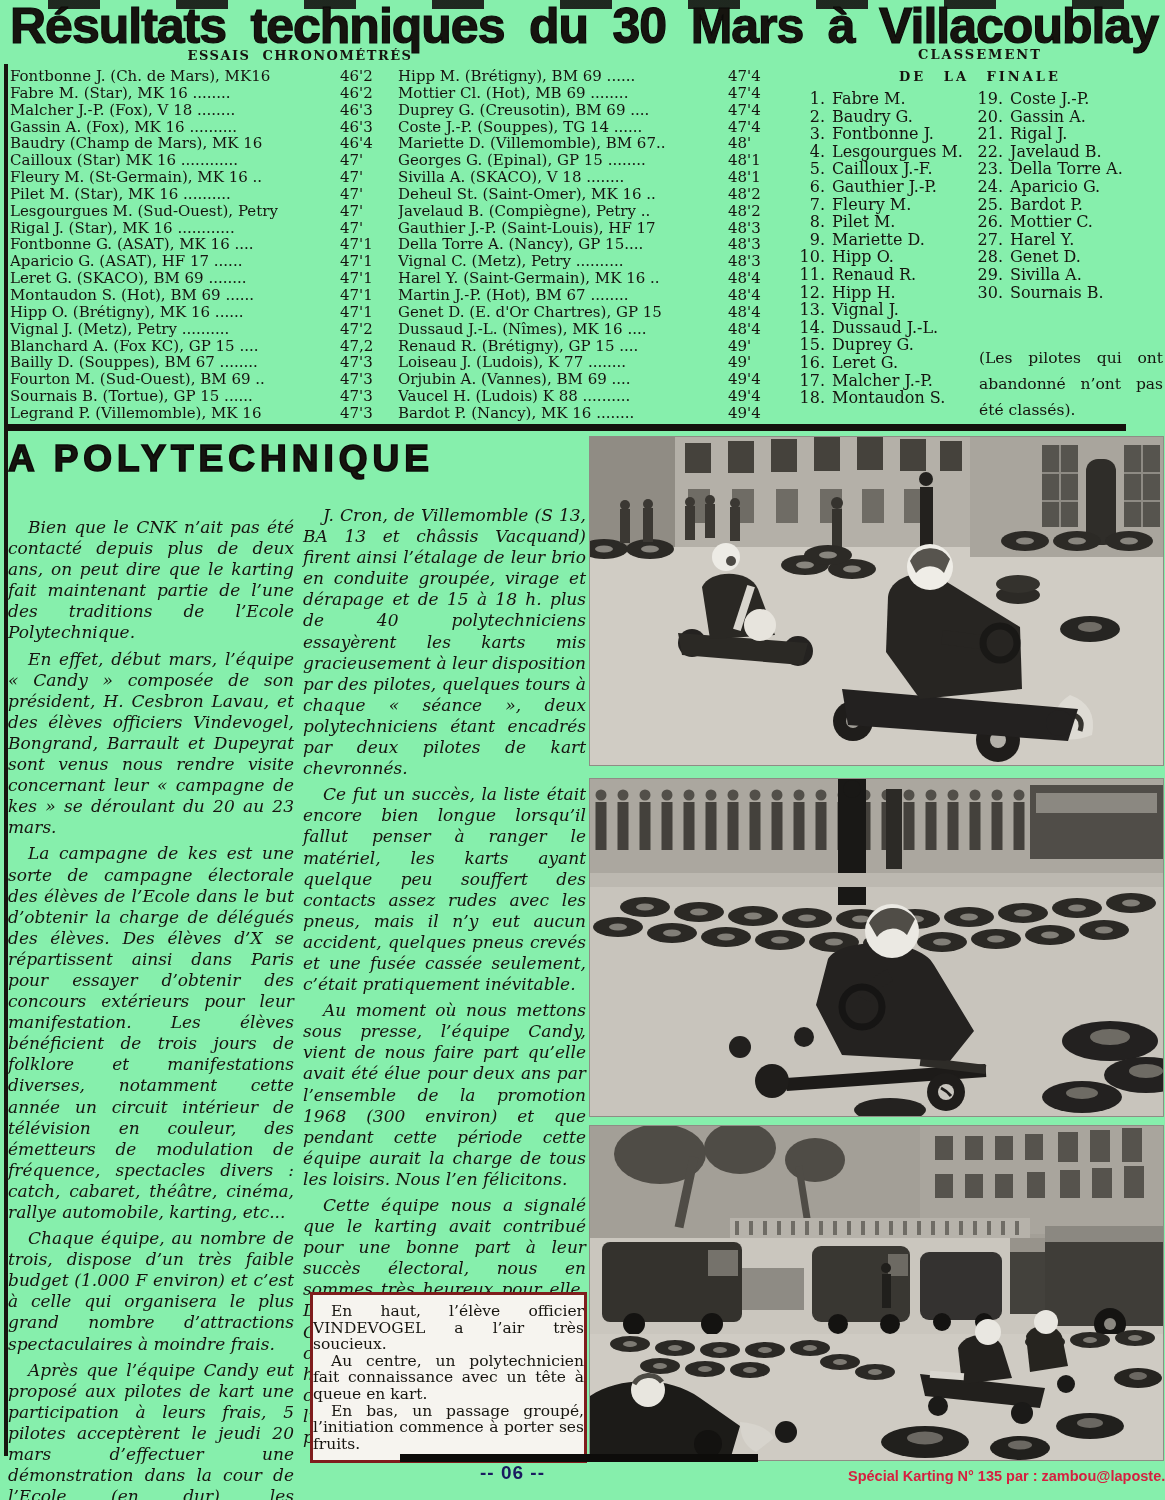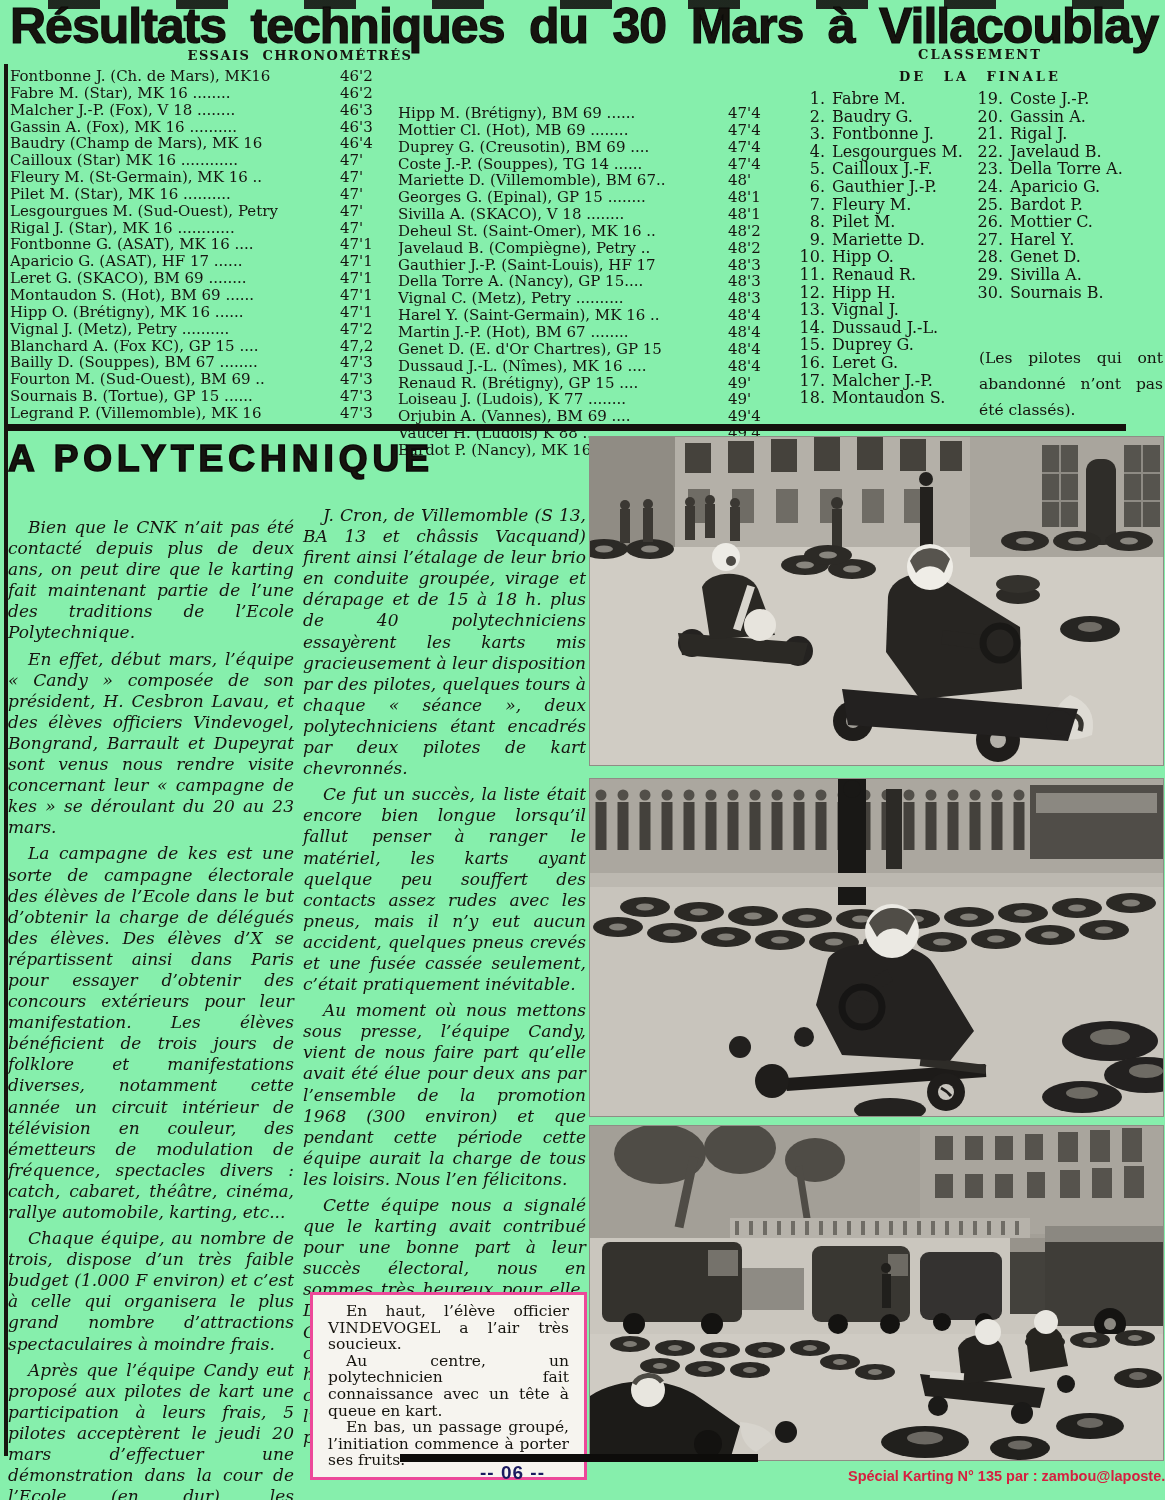--- a/index.html
+++ b/index.html
@@ -10,40 +10,40 @@
   .leftrule{position:absolute;left:4px;top:64px;width:4px;height:1392px;background:#17150f;}
   .headline{position:absolute;left:10px;top:0;width:1148px;display:flex;justify-content:space-between;
         align-items:baseline;font-family:"Liberation Sans",sans-serif;font-weight:bold;font-size:50px;
         letter-spacing:-1px;-webkit-text-stroke:1.2px #0c0b09;line-height:52px;white-space:nowrap;}
   .subhead{position:absolute;font-weight:bold;font-size:13px;}
   #essais{left:110px;top:48px;width:380px;text-align:center;letter-spacing:1.5px;word-spacing:6px;}
   #classement1{left:800px;top:47px;width:360px;text-align:center;letter-spacing:2px;}
   #classement2{left:800px;top:69px;width:360px;text-align:center;letter-spacing:3px;word-spacing:10px;}
   .rescol{position:absolute;top:68px;font-size:15px;line-height:16.85px;}
   #rescol1{left:10px;width:376px;}
-  #rescol2{left:398px;width:376px;margin-top:37px;}
+  #rescol2{left:398px;width:376px;}
   .rrow{display:flex;justify-content:space-between;}
   .rname{white-space:nowrap;overflow:hidden;}
   .rtime{font-weight:normal;flex:0 0 46px;text-align:left;padding-left:6px;white-space:nowrap;}
   #finale{position:absolute;left:795px;top:90px;width:368px;font-size:16px;line-height:17.6px;display:flex;}
   #finaleL{width:178px;}
   #finaleR{width:190px;}
   .frow{display:flex;}
   .fnum{flex:0 0 30px;text-align:right;padding-right:7px;}
   .fname{white-space:nowrap;}
   #fnote{margin-top:44px;padding-left:6px;text-align:justify;font-size:15.5px;line-height:26px;}
   .thickrule{position:absolute;left:8px;top:424px;width:1118px;height:7px;background:#14120d;}
   #arttitle{position:absolute;left:8px;top:441px;font-family:"Liberation Sans",sans-serif;font-weight:bold;
         font-size:37px;line-height:36px;letter-spacing:5px;-webkit-text-stroke:1.6px #0c0b09;}
   .artcol{position:absolute;font-size:17px;line-height:21.1px;text-align:justify;font-style:italic;}
   #artcol1{left:8px;top:517px;width:286px;}
   #artcol2{left:303px;top:505px;width:283px;}
   .artcol p{margin:0 0 5px;text-indent:20px;hyphens:auto;-webkit-hyphens:auto;}
   #captionbox{position:absolute;left:310px;top:1292px;width:277px;box-sizing:border-box;
-        border:3px solid #ec4899;padding:8px 15px;font-size:15.5px;line-height:16.6px;background:#f6f4ef;}
+        border:3px solid #7f1d1d;padding:8px 0;font-size:15.5px;line-height:16.6px;background:#f6f4ef;}
   #captionbox p{margin:0;text-indent:18px;text-align:justify;}
   .photo{position:absolute;left:590px;width:573px;outline:1px solid #8f8c85;background:#ccc8c0;}
   #photo1{top:437px;height:328px;}
   #photo2{top:779px;height:337px;}
   #photo3{top:1126px;height:334px;}
   .photo svg{display:block;width:100%;height:100%;}
   #pageno{position:absolute;left:480px;top:1462px;width:210px;
         font-family:"Liberation Sans",sans-serif;font-weight:bold;font-size:19px;color:#191a5f;letter-spacing:1px;}
   #credit{position:absolute;left:842px;top:1468px;width:345px;text-align:right;
         font-family:"Liberation Sans",sans-serif;font-weight:bold;font-size:14.5px;color:#d61f3f;}

